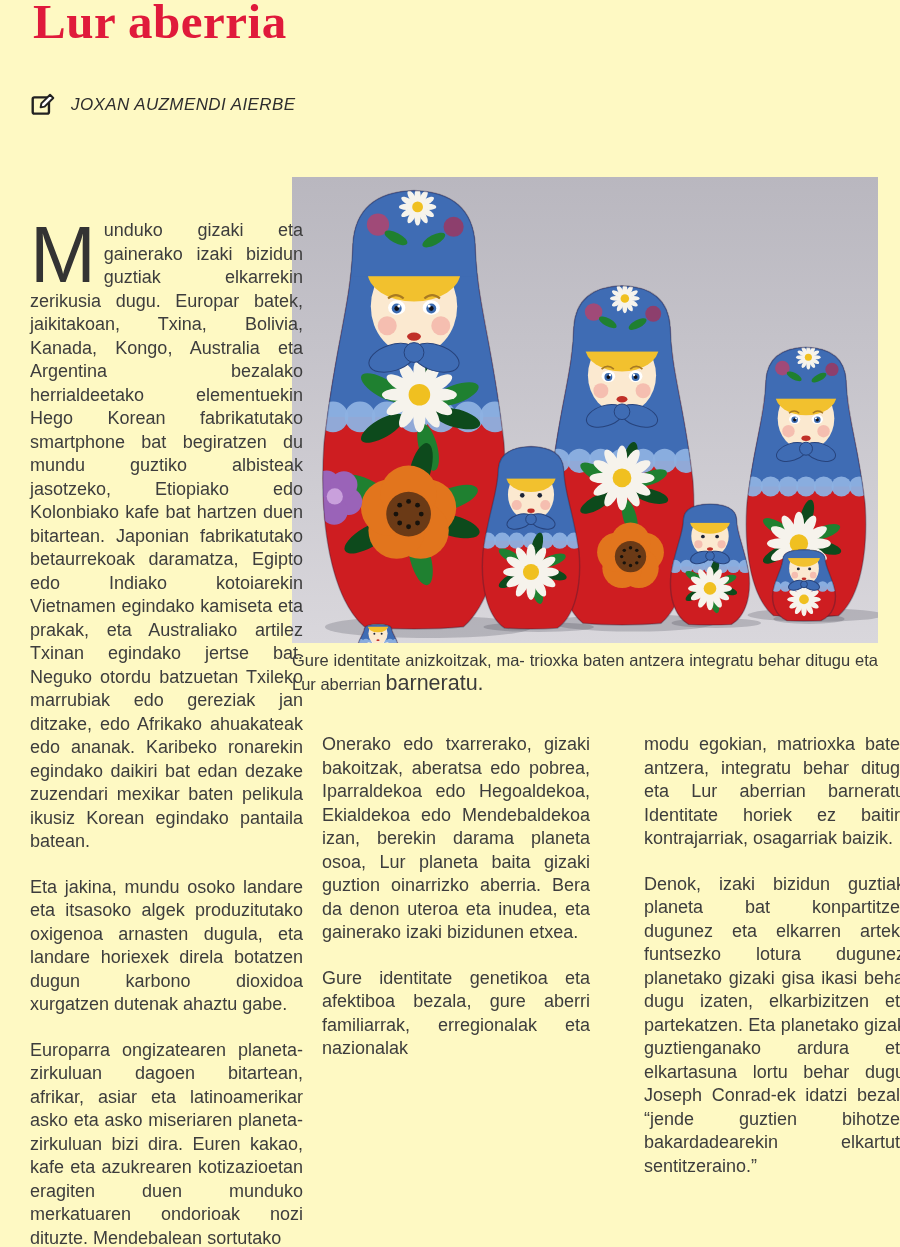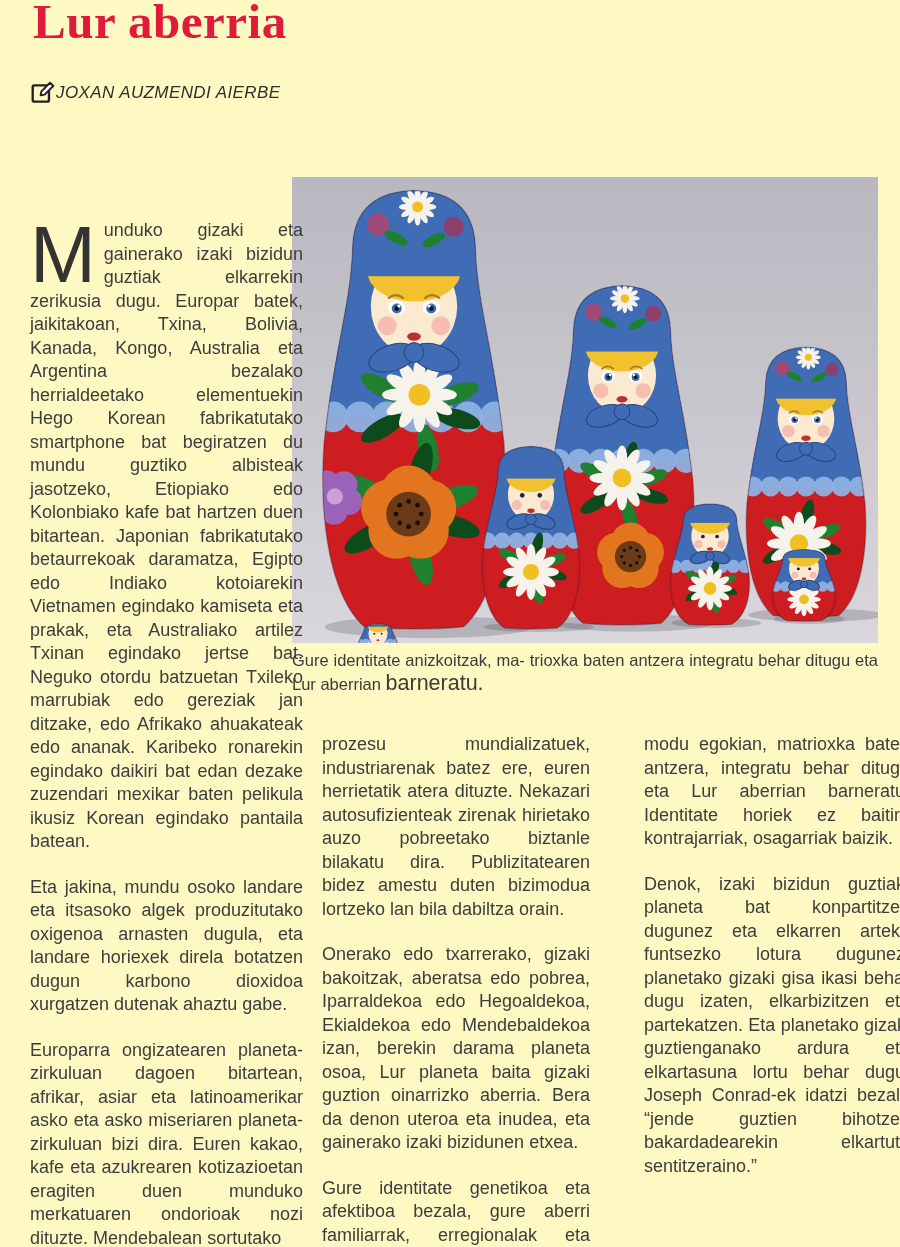--- a/index.html
+++ b/index.html
@@ -5,21 +5,21 @@
   html,body { margin:0; padding:0; background:#ffffff; }
   .page {
     position:relative; width:900px; height:1247px; background:#fef9c3;
     font-family:"Liberation Sans", sans-serif; color:#3d3d3d; overflow:hidden;
   }
   .page-title {
     position:absolute; left:33px; top:-6px; margin:0;
     font-family:"Liberation Serif", serif; font-weight:700;
     font-size:49px; line-height:56px; color:#e01a3b; letter-spacing:0.5px;
   }
-  .byline { position:absolute; left:30px; top:80px; display:flex; align-items:center; }
+  .byline { position:absolute; left:30px; top:92px; display:flex; align-items:center; gap:15px; }
   .byline-icon { width:26px; height:26px; flex:0 0 auto; }
   .byline-text {
     font-style:italic; font-size:17px; letter-spacing:0.4px; color:#2e2e2e;
   }
   .col { position:absolute; font-size:18px; line-height:23.5px; text-align:justify; color:#3d3d3d; }
   .col p { margin:0 0 22px 0; }
   .col p:last-child { margin-bottom:0; }
   #col-left  { left:30px;  top:219px; width:273px; }
   #col-mid   { left:322px; top:733px; width:268px; }
   #col-right { left:614px; top:733px; width:266px;margin-left:30px; }
@@ -499,21 +499,20 @@
 
   <p class="figure-caption"><span>Gure identitate anizkoitzak, ma- trioxka baten antzera integratu behar ditugu eta Lur aberrian</span> <span class="caption-big">barneratu.</span></p>
 
   <div class="col" id="col-left">
     <p><span class="dropcap">M</span><span>unduko gizaki eta gainerako izaki bizidun guztiak elkarrekin zerikusia dugu. Europar batek, jaikitakoan, Txina, Bolivia, Kanada, Kongo, Australia eta Argentina bezalako herrialdeetako elementuekin Hego Korean fabrikatutako smartphone bat begiratzen du mundu guztiko albisteak jasotzeko, Etiopiako edo Kolonbiako kafe bat hartzen duen bitartean. Japonian fabrikatutako betaurrekoak daramatza, Egipto edo Indiako kotoiarekin Vietnamen egindako kamiseta eta prakak, eta Australiako artilez Txinan egindako jertse bat. Neguko otordu batzuetan Txileko marrubiak edo gereziak jan ditzake, edo Afrikako ahuakateak edo ananak. Karibeko ronarekin egindako daikiri bat edan dezake zuzendari mexikar baten pelikula ikusiz Korean egindako pantaila batean.</span></p>
     <p>Eta jakina, mundu osoko landare eta itsasoko algek produzitutako oxigenoa arnasten dugula, eta landare horiexek direla botatzen dugun karbono dioxidoa xurgatzen dutenak ahaztu gabe.</p>
     <p>Europarra ongizatearen planeta-zirkuluan dagoen bitartean, afrikar, asiar eta latinoamerikar asko eta asko miseriaren planeta-zirkuluan bizi dira. Euren kakao, kafe eta azukrearen kotizazioetan eragiten duen munduko merkatuaren ondorioak nozi dituzte. Mendebalean sortutako</p>
   </div>
 
   <div class="col" id="col-mid">
-    <p>prozesu mundializatuek, industriarenak batez ere, euren herrietatik atera dituzte. Nekazari autosufizienteak zirenak hirietako auzo pobreetako biztanle bilakatu dira. Publizitatearen bidez amestu duten bizimodua lortzeko lan bila dabiltza orain.</p>
     <p>Onerako edo txarrerako, gizaki bakoitzak, aberatsa edo pobrea, Iparraldekoa edo Hegoaldekoa, Ekialdekoa edo Mendebaldekoa izan, berekin darama planeta osoa, Lur planeta baita gizaki guztion oinarrizko aberria. Bera da denon uteroa eta inudea, eta gainerako izaki bizidunen etxea.</p>
     <p>Gure identitate genetikoa eta afektiboa bezala, gure aberri familiarrak, erregionalak eta nazionalak</p>
   </div>
 
   <div class="col" id="col-right">
     <p>modu egokian, matrioxka baten antzera, integratu behar ditugu eta Lur aberrian barneratu. Identitate horiek ez baitira kontrajarriak, osagarriak baizik.</p>
     <p>Denok, izaki bizidun guztiak, planeta bat konpartitzen dugunez eta elkarren arteko funtsezko lotura dugunez, planetako gizaki gisa ikasi behar dugu izaten, elkarbizitzen eta partekatzen. Eta planetako gizaki guztienganako ardura eta elkartasuna lortu behar dugu, Joseph Conrad-ek idatzi bezala “jende guztien bihotzen bakardadearekin elkartuta sentitzeraino.”</p>
   </div>
 
 </div>

